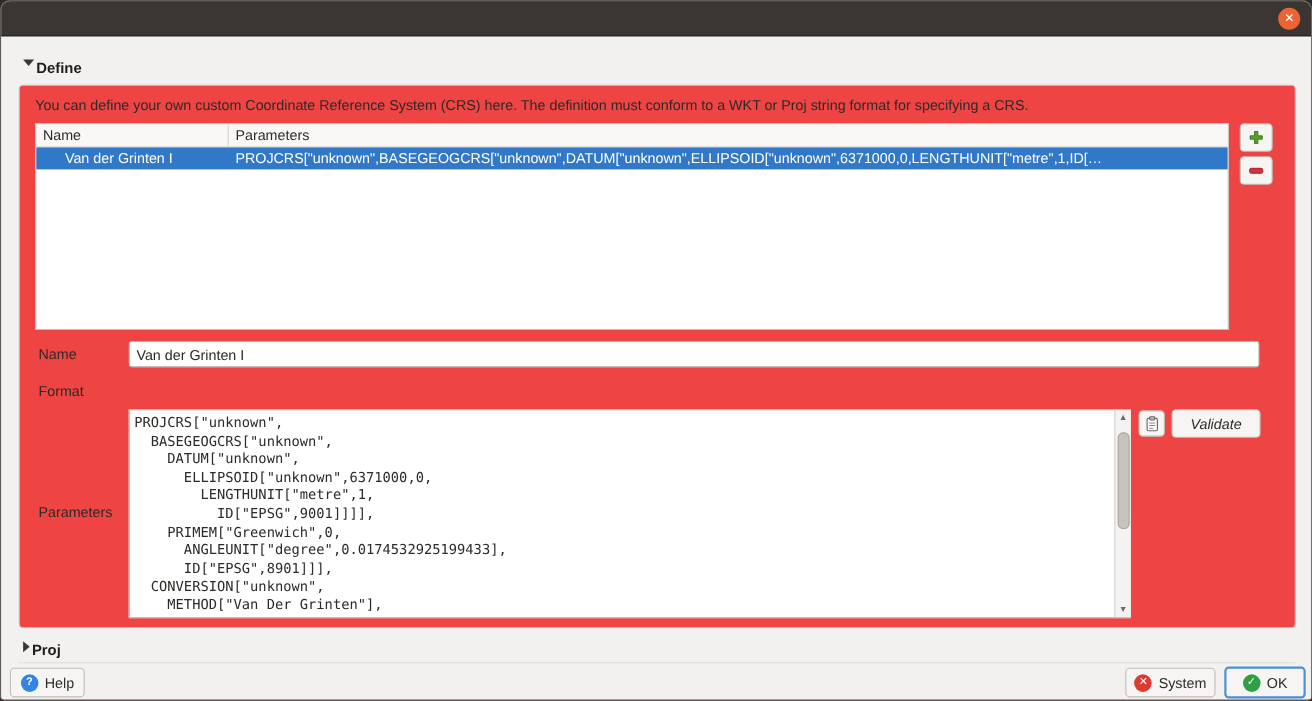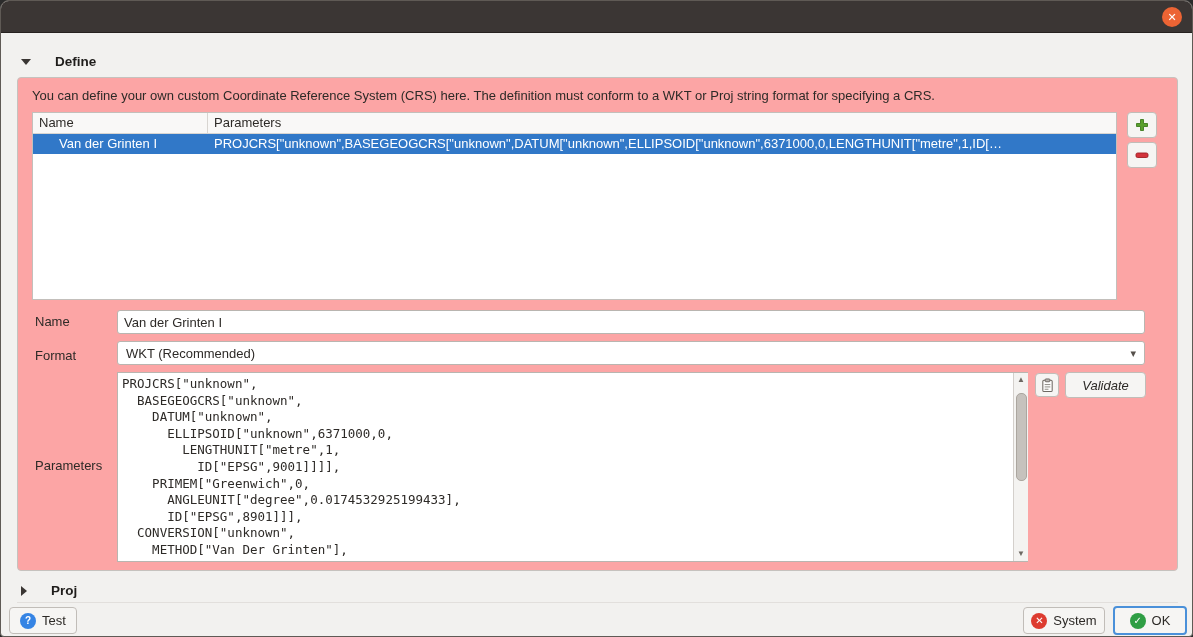--- a/index.html
+++ b/index.html
@@ -20,33 +20,33 @@
   }
   .titlebar .title { color:#f5f3f1; font-weight:bold; font-size:13px; }
   .close-btn {
     position:absolute; right:10px; top:6px; width:20px; height:20px;
     background:#ec6434; border-radius:50%;
     display:flex; align-items:center; justify-content:center; cursor:pointer;
   }
   .close-btn .glyph { color:#fff; font-size:11px; line-height:1; }
 
   
-  .section-header { position:absolute; display:flex; align-items:center; gap:24px; cursor:pointer; }
+  .section-header { position:absolute; display:flex; gap:2px; cursor:pointer; }
   .section-title { font-weight:bold; font-size:13.5px; color:#1f1d1b; }
   .tri { width:0; height:0; display:inline-block; }
   .tri.down { border-left:5px solid transparent; border-right:5px solid transparent; border-top:6px solid #3a3633; }
   .tri.right { border-top:5px solid transparent; border-bottom:5px solid transparent; border-left:6px solid #3a3633; }
   .define-header { left:20px; top:53px; }
   .test-header { left:20px; top:582px; }
   .test-frame-edge { position:absolute; left:16px; top:601px; width:1161px; height:1px; background:#e2dfdc; }
 
   
   .define-frame {
     position:absolute; left:16px; top:76px; width:1161px; height:494px;
-    border:1px solid #c6c2be; border-radius:4px; background:#fca5a5;
+    border:1px solid #c6c2be; border-radius:4px; background:#ef4444;
   }
   .description { position:absolute; left:14px; top:10px; width:1120px; color:#2d2a27; }
 
   
   .crs-table {
     position:absolute; left:14px; top:34px; width:1085px; height:188px;
     background:#ffffff; border:1px solid #c3bfbb;
   }
   .thead { display:flex; height:21px; background:#f9f8f7; border-bottom:1px solid #d8d5d1; }
   .th { padding:2px 6px; font-weight:normal; color:#2d2a27; }
@@ -169,24 +169,20 @@
     <button class="icon-btn remove-btn">
       <svg width="16" height="16" viewBox="0 0 16 16">
         <rect x="2" y="6" width="12" height="4.5" rx="1.6" fill="#d3343c" stroke="#9e2026" stroke-width="0.9"></rect>
       </svg>
     </button>
 
     <label class="field-label name-label">Name</label>
     <input class="name-input" type="text" value="Van der Grinten I" style="">
 
     <label class="field-label format-label">Format</label>
-    <div class="combo">
-      <span class="combo-value">WKT (Recommended)</span>
-      <span class="combo-arrow">▾</span>
-    </div>
 
     <label class="field-label params-label">Parameters</label>
     <textarea class="params-textarea" wrap="off" spellcheck="false" style="">PROJCRS["unknown",
   BASEGEOGCRS["unknown",
     DATUM["unknown",
       ELLIPSOID["unknown",6371000,0,
         LENGTHUNIT["metre",1,
           ID["EPSG",9001]]]],
     PRIMEM["Greenwich",0,
       ANGLEUNIT["degree",0.0174532925199433],
@@ -213,21 +209,21 @@
   </div>
 
   <div class="section-header test-header">
     <span class="tri right"></span>
     <span class="section-title">Proj</span>
   </div>
   <div class="test-frame-edge"></div>
 
   <button class="btn help-btn">
     <span class="circle-icon help">?</span>
-    <span>Test</span>
+    <span>Help</span>
   </button>
   <button class="btn cancel-btn">
     <span class="circle-icon cancel">✕</span>
     <span>System</span>
   </button>
   <button class="btn ok-btn">
     <span class="circle-icon ok">✓</span>
     <span>OK</span>
   </button>
 

